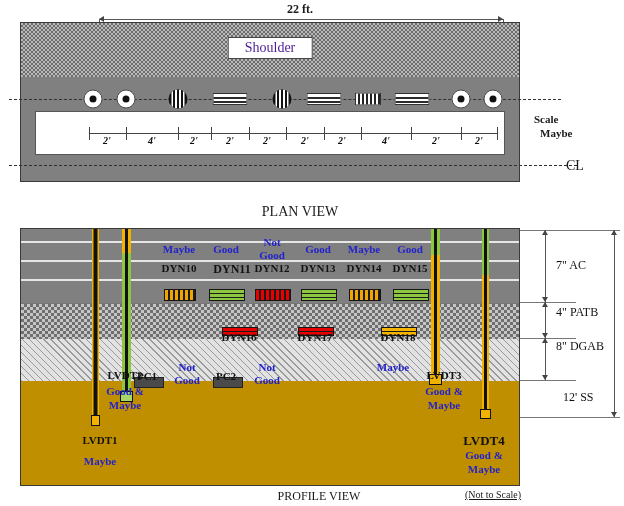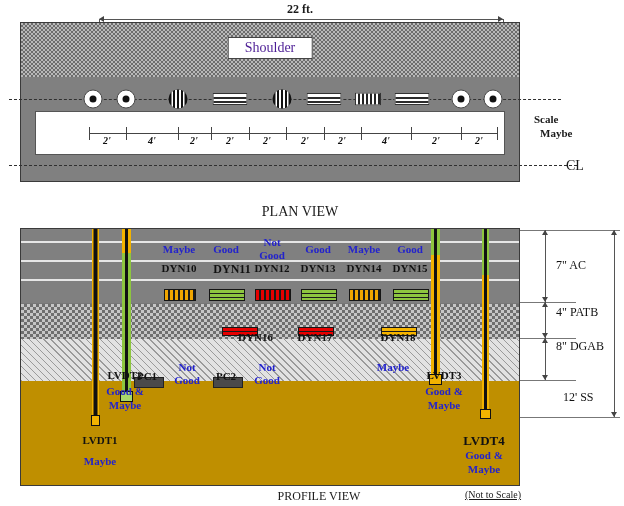--- a/index.html
+++ b/index.html
@@ -270,21 +270,21 @@
   <div class="txt blue center" style="left:364px;top:243px;font-size:11px;">Maybe</div>
   <div class="txt blue center" style="left:410px;top:243px;font-size:11px;">Good</div>
 
   <div class="txt blk center" style="left:179px;top:262px;font-size:11px;">DYN10</div>
   <div class="txt blk center" style="left:232px;top:262px;font-size:12px;">DYN11</div>
   <div class="txt blk center" style="left:272px;top:262px;font-size:11px;">DYN12</div>
   <div class="txt blk center" style="left:318px;top:262px;font-size:11px;">DYN13</div>
   <div class="txt blk center" style="left:364px;top:262px;font-size:11px;">DYN14</div>
   <div class="txt blk center" style="left:410px;top:262px;font-size:11px;">DYN15</div>
 
-  <div class="txt blk center" style="left:239px;top:331px;font-size:11px;padding-left:33px;">DYN16</div>
+  <div class="txt blk center" style="left:239px;top:331px;font-size:11px;">DYN16</div>
   <div class="txt blk center" style="left:315px;top:331px;font-size:11px;">DYN17</div>
   <div class="txt blk center" style="left:398px;top:331px;font-size:11px;">DYN18</div>
 
   <div class="txt blk center" style="left:147px;top:370px;font-size:11px;">PC1</div>
   <div class="txt blue center" style="left:187px;top:361px;font-size:11px;">Not</div>
   <div class="txt blue center" style="left:187px;top:374px;font-size:11px;">Good</div>
 
   <div class="txt blk center" style="left:226px;top:370px;font-size:11px;">PC2</div>
   <div class="txt blue center" style="left:267px;top:361px;font-size:11px;">Not</div>
   <div class="txt blue center" style="left:267px;top:374px;font-size:11px;">Good</div>

